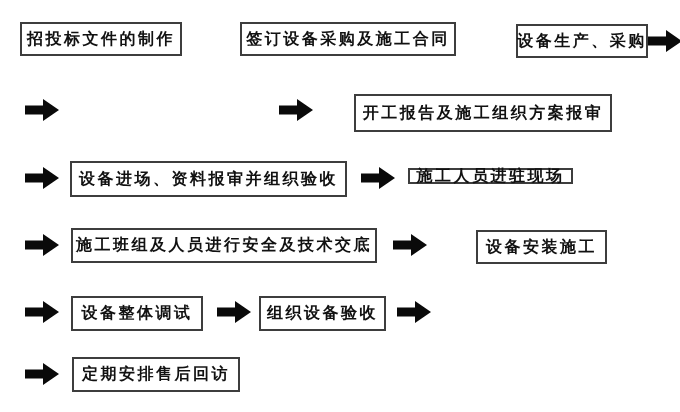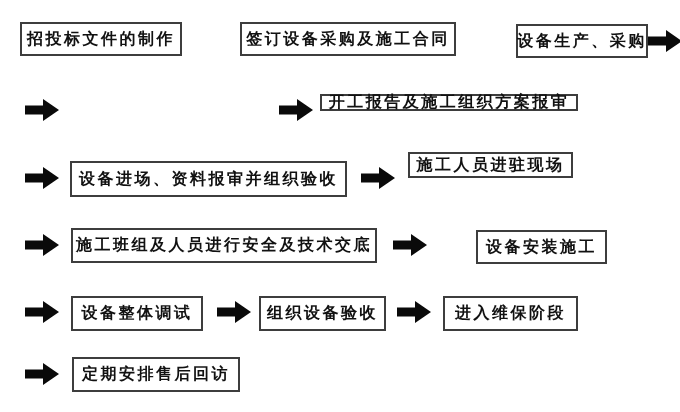--- a/index.html
+++ b/index.html
@@ -55,34 +55,34 @@
   <div class="arrow" style="left:25px; top:99px;">
     <svg width="34" height="22" viewBox="0 0 34 22">
         <path d="M0,6.5 L18,6.5 L18,0 L34,11 L18,22 L18,15.5 L0,15.5 Z" fill="#0a0a0a"></path>
       </svg>
   </div>
   <div class="arrow" style="left:279px; top:99px;">
     <svg width="34" height="22" viewBox="0 0 34 22">
         <path d="M0,6.5 L18,6.5 L18,0 L34,11 L18,22 L18,15.5 L0,15.5 Z" fill="#0a0a0a"></path>
       </svg>
   </div>
-  <div class="box" style="left:320px; top:94px; width:258px; height:17px;">开工报告及施工组织方案报审</div>
+  <div class="box" style="left:354px; top:94px; width:258px; height:38px;">开工报告及施工组织方案报审</div>
 
   <div class="arrow" style="left:25px; top:167px;">
     <svg width="34" height="22" viewBox="0 0 34 22">
         <path d="M0,6.5 L18,6.5 L18,0 L34,11 L18,22 L18,15.5 L0,15.5 Z" fill="#0a0a0a"></path>
       </svg>
   </div>
   <div class="box" style="left:70px; top:161px; width:277px; height:36px;">设备进场、资料报审并组织验收</div>
   <div class="arrow" style="left:361px; top:167px;">
     <svg width="34" height="22" viewBox="0 0 34 22">
         <path d="M0,6.5 L18,6.5 L18,0 L34,11 L18,22 L18,15.5 L0,15.5 Z" fill="#0a0a0a"></path>
       </svg>
   </div>
-  <div class="box" style="left:408px; top:152px; width:165px; height:26px;">施工人员进驻现场</div>
+  <div class="box" style="left:408px; top:168px; width:165px; height:16px;">施工人员进驻现场</div>
 
   <div class="arrow" style="left:25px; top:234px;">
     <svg width="34" height="22" viewBox="0 0 34 22">
         <path d="M0,6.5 L18,6.5 L18,0 L34,11 L18,22 L18,15.5 L0,15.5 Z" fill="#0a0a0a"></path>
       </svg>
   </div>
   <div class="box" style="left:71px; top:228px; width:306px; height:35px;">施工班组及人员进行安全及技术交底</div>
   <div class="arrow" style="left:393px; top:234px;">
     <svg width="34" height="22" viewBox="0 0 34 22">
         <path d="M0,6.5 L18,6.5 L18,0 L34,11 L18,22 L18,15.5 L0,15.5 Z" fill="#0a0a0a"></path>
@@ -100,21 +100,20 @@
     <svg width="34" height="22" viewBox="0 0 34 22">
         <path d="M0,6.5 L18,6.5 L18,0 L34,11 L18,22 L18,15.5 L0,15.5 Z" fill="#0a0a0a"></path>
       </svg>
   </div>
   <div class="box" style="left:259px; top:296px; width:127px; height:35px;">组织设备验收</div>
   <div class="arrow" style="left:397px; top:301px;">
     <svg width="34" height="22" viewBox="0 0 34 22">
         <path d="M0,6.5 L18,6.5 L18,0 L34,11 L18,22 L18,15.5 L0,15.5 Z" fill="#0a0a0a"></path>
       </svg>
   </div>
-  <div class="box" style="left:443px; top:296px; width:135px; height:35px;">进入维保阶段</div>
 
   <div class="arrow" style="left:25px; top:363px;">
     <svg width="34" height="22" viewBox="0 0 34 22">
         <path d="M0,6.5 L18,6.5 L18,0 L34,11 L18,22 L18,15.5 L0,15.5 Z" fill="#0a0a0a"></path>
       </svg>
   </div>
   <div class="box" style="left:72px; top:357px; width:168px; height:35px;">定期安排售后回访</div>
 
 </div>
 

